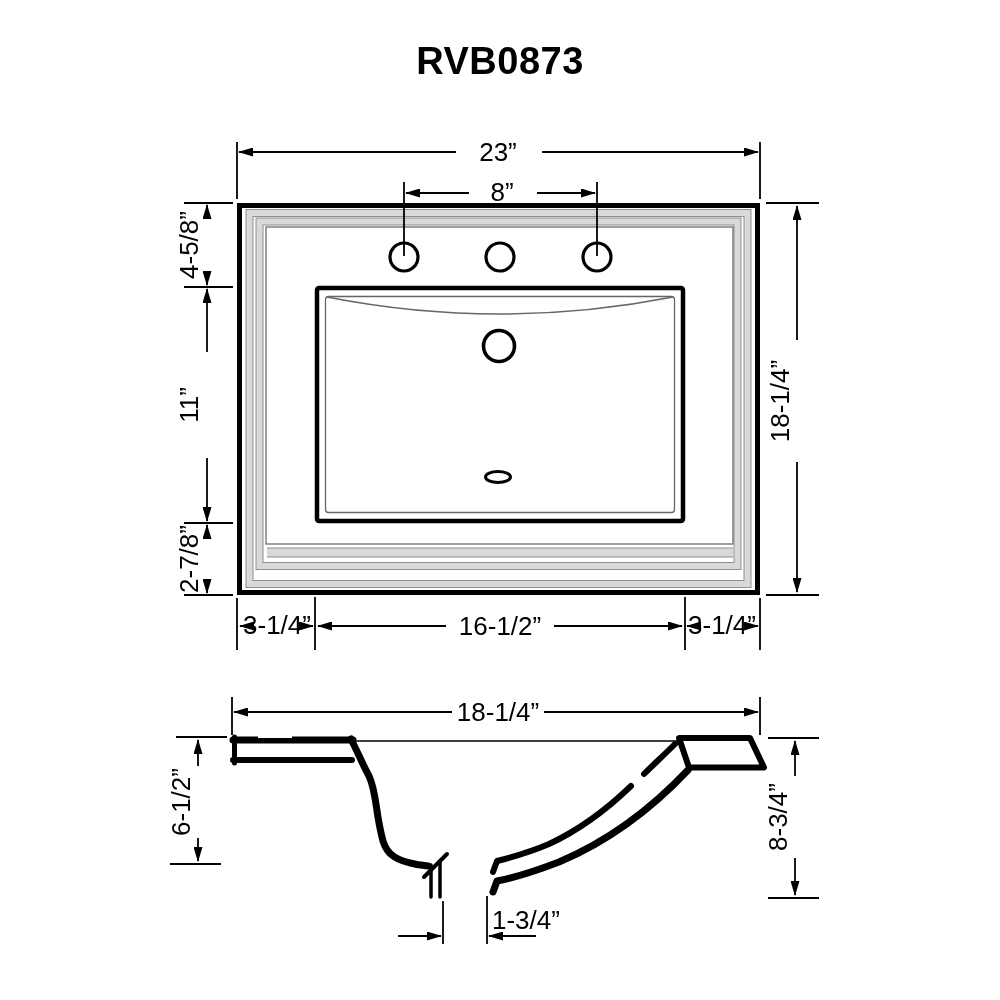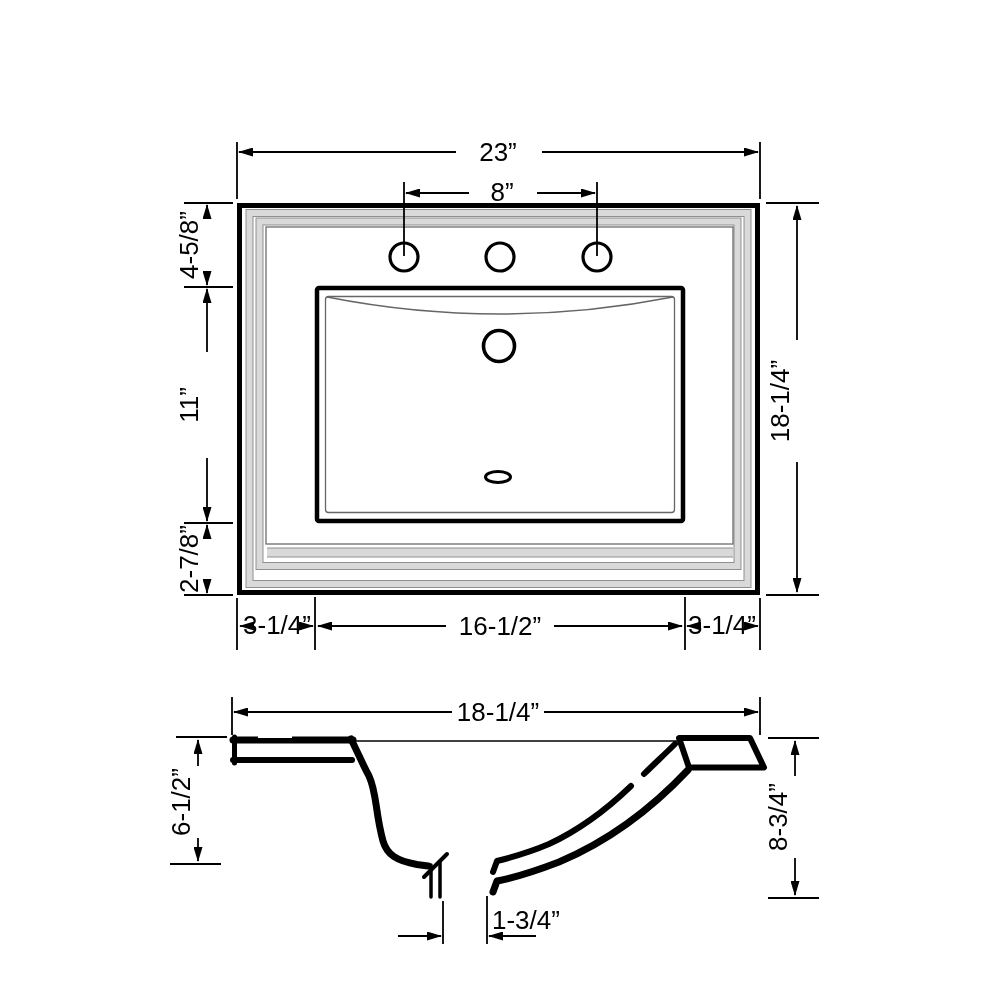--- a/index.html
+++ b/index.html
@@ -15,20 +15,21 @@
   .outline{fill:#fff;stroke:#000;}
   .band{fill:none;stroke:#d9d9d9;}
   .bandedge{fill:none;stroke:#8f8f8f;stroke-width:1;}
   .thin{fill:none;stroke:#666;}
   .profile{fill:none;stroke:#000;stroke-linecap:round;stroke-linejoin:round;}
 </style>
 </head>
 <body>
 
 <div class="page">
+  <h1 class="title">RVB0873</h1>
 
   <svg width="1000" height="1000" viewBox="0 0 1000 1000">
     <defs>
       <marker id="ah" markerUnits="userSpaceOnUse" markerWidth="15" markerHeight="9" viewBox="0 0 15 9" refX="14" refY="4.5" orient="auto">
         <path d="M0,0 L15,4.5 L0,9 Z" fill="#000"></path>
       </marker>
     </defs>
 
     <g>
 

